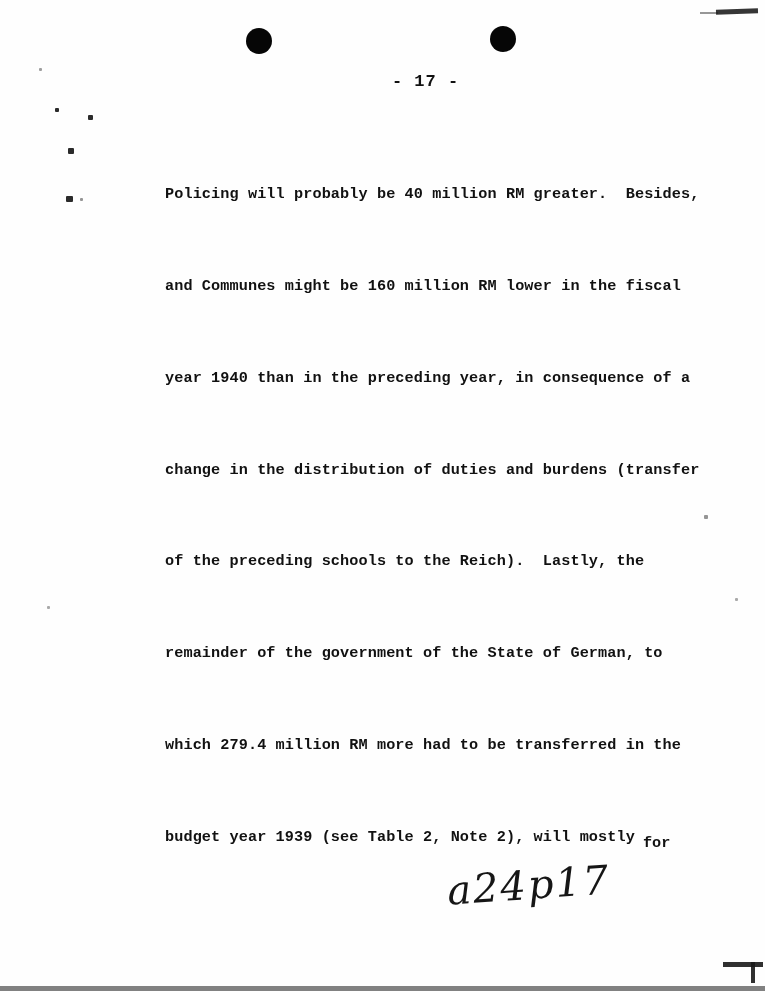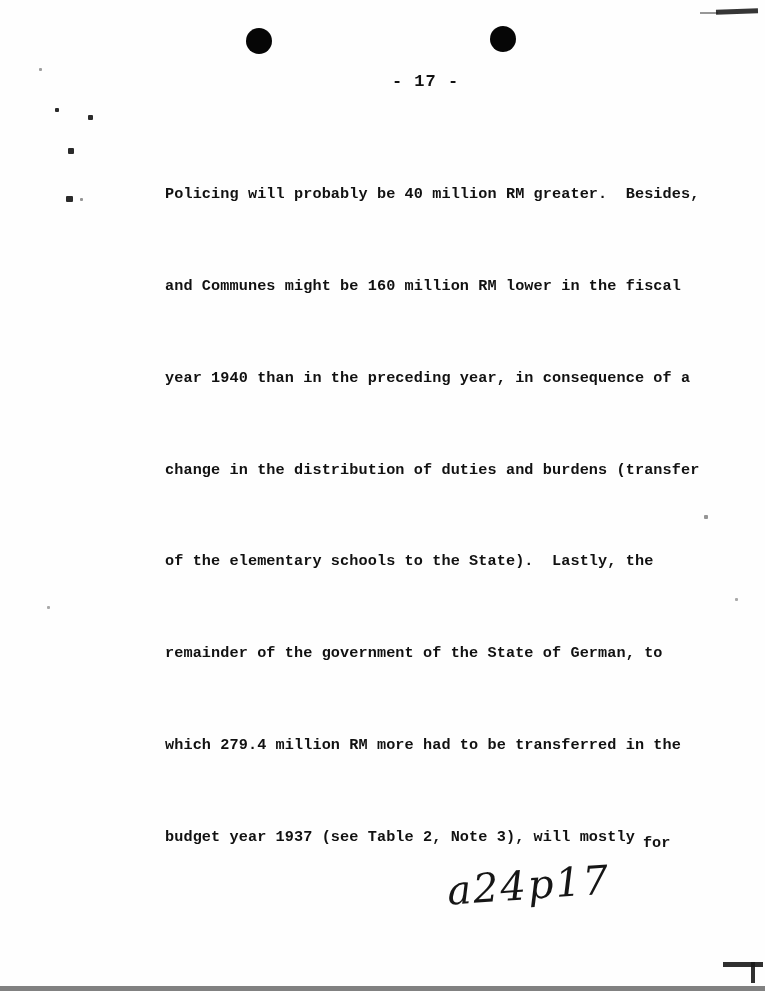--- a/index.html
+++ b/index.html
@@ -134,24 +134,24 @@
   <div class="speck" style="left:735px; top:598px; width:3px; height:3px; opacity:.4;"></div>
   <div class="speck" style="left:47px;  top:606px; width:3px; height:3px; opacity:.4;"></div>
 
   <div class="page-number">- 17 -</div>
 
   <div class="body-text">
     <span class="line">Policing will probably be 40 million RM greater.  Besides,</span>
     <span class="line">and Communes might be 160 million RM lower in the fiscal</span>
     <span class="line">year 1940 than in the preceding year, in consequence of a</span>
     <span class="line">change in the distribution of duties and burdens (transfer</span>
-    <span class="line">of the elementary schools to the State).  Lastly, the</span>
+    <span class="line">of the preceding schools to the Reich).  Lastly, the</span>
     <span class="line">remainder of the government of the State of German, to</span>
     <span class="line">which 279.4 million RM more had to be transferred in the</span>
-    <span class="line">budget year 1937 (see Table 2, Note 3), will mostly</span>
+    <span class="line">budget year 1939 (see Table 2, Note 2), will mostly</span>
     
     
     
     
     
     
     
     
     
     

